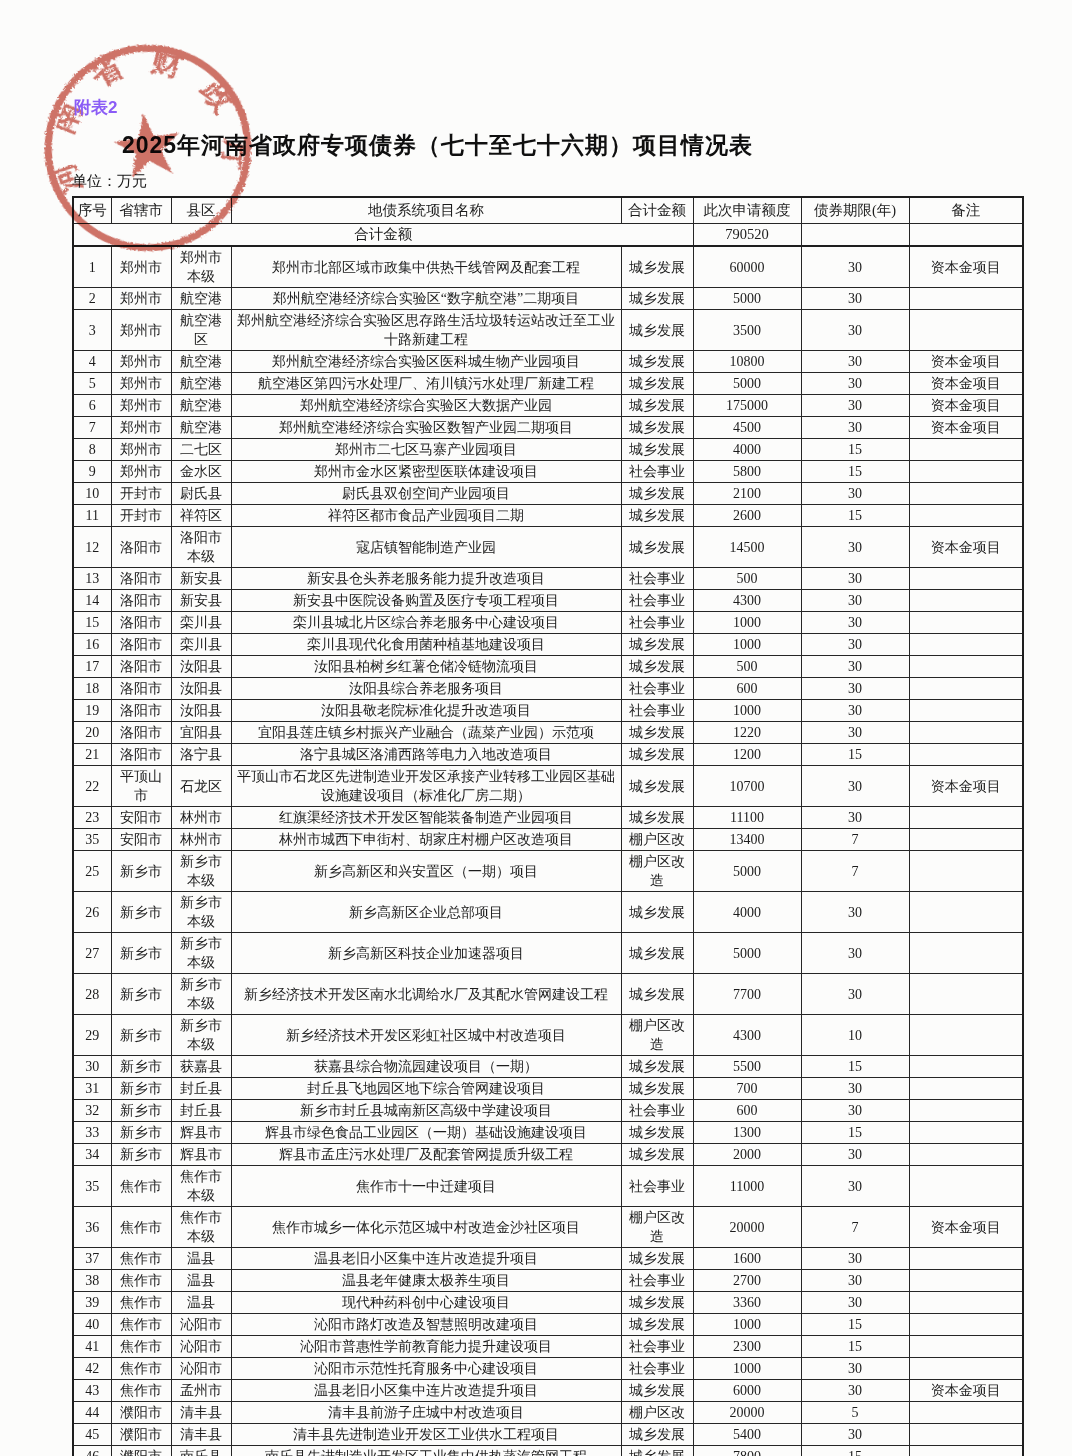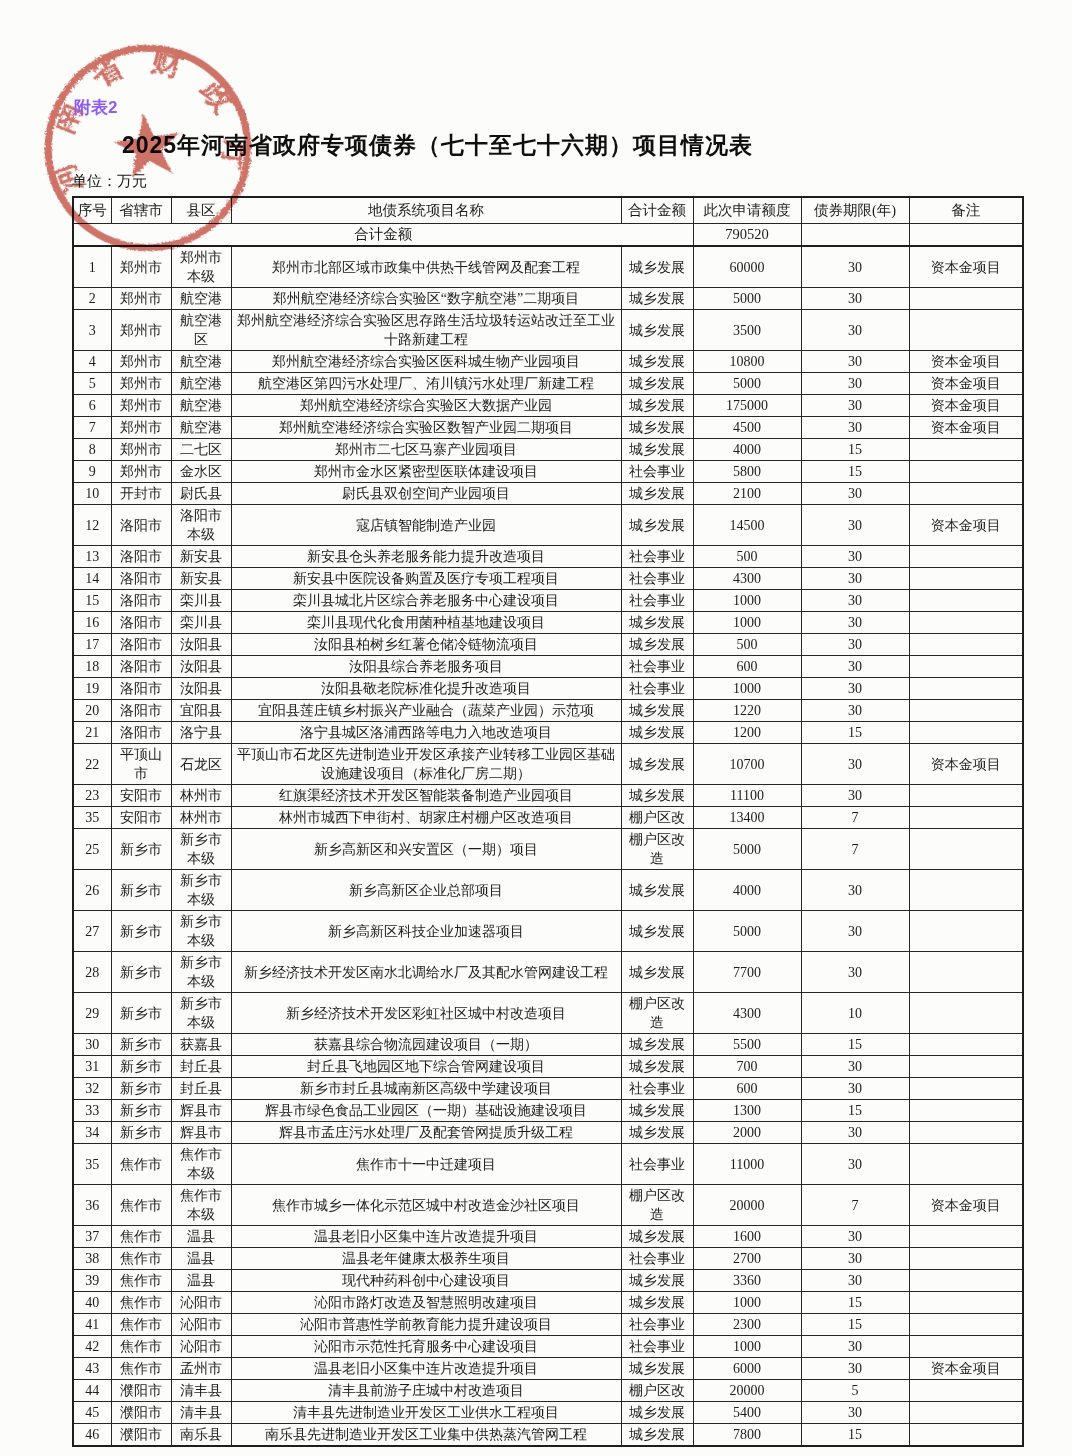--- a/index.html
+++ b/index.html
@@ -215,20 +215,30 @@
         <td>10</td>
         <td>开封市</td>
         <td>尉氏县</td>
         <td>尉氏县双创空间产业园项目</td>
         <td>城乡发展</td>
         <td>2100</td>
         <td>30</td>
         <td></td>
       </tr>
       <tr>
+        <td>11</td>
+        <td>开封市</td>
+        <td>祥符区</td>
+        <td>祥符区都市食品产业园项目二期</td>
+        <td>城乡发展</td>
+        <td>2600</td>
+        <td>15</td>
+        <td></td>
+      </tr>
+      <tr>
         <td>12</td>
         <td>洛阳市</td>
         <td>洛阳市本级</td>
         <td>寇店镇智能制造产业园</td>
         <td>城乡发展</td>
         <td>14500</td>
         <td>30</td>
         <td>资本金项目</td>
       </tr>
       <tr>

